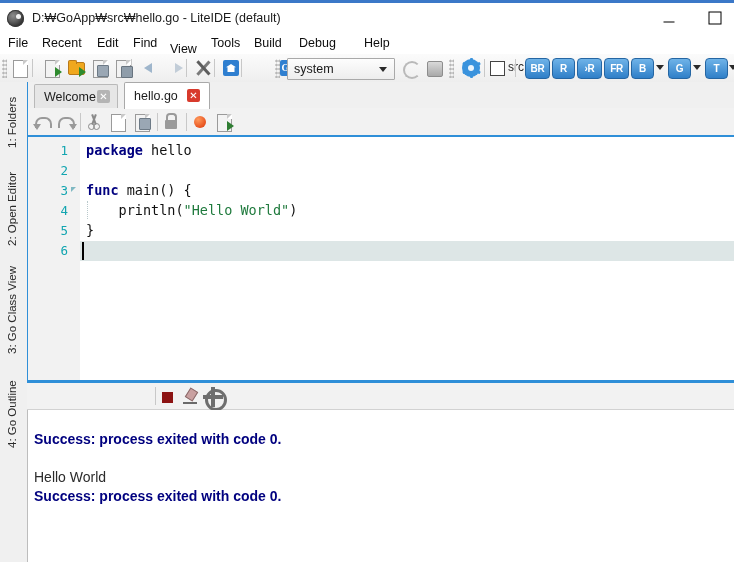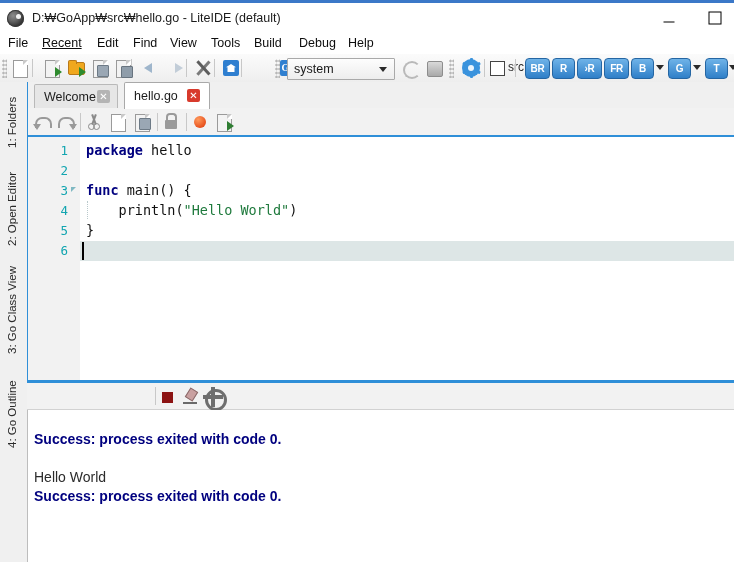--- a/index.html
+++ b/index.html
@@ -166,28 +166,28 @@
   </div>
   <div class="wctl wctl-min" style="left:646px;">
     <div class="glyph"></div>
   </div>
   <div class="wctl wctl-max" style="left:692px;">
     <div class="glyph"></div>
   </div>
 
   <div class="menubar" id="menubar">
       <div class="menu-item" style="left: 2px;">File</div>
-      <div class="menu-item" style="left: 36px; text-decoration: underline;">Recent</div>
+      <div class="menu-item" style="left: 36px;">Recent</div>
       <div class="menu-item" style="left: 91px;">Edit</div>
       <div class="menu-item" style="left: 127px;">Find</div>
-      <div class="menu-item" style="left: 164px;">View</div>
+      <div class="menu-item" style="left: 164px; margin-top: 6px;">View</div>
       <div class="menu-item" style="left: 205px;">Tools</div>
       <div class="menu-item" style="left: 248px;">Build</div>
       <div class="menu-item" style="left: 293px;">Debug</div>
-      <div class="menu-item" style="left: 342px;">Help</div>
+      <div class="menu-item" style="left: 358px;">Help</div>
     </div>
 
   <div class="toolbar">
     <div class="grip" style="left:2px;"></div>
     <div class="tsep" style="left:32px;"></div>
     <div class="tsep" style="left:131px;"></div>
     <div class="tsep" style="left:186px;"></div>
     <div class="tsep" style="left:214px;"></div>
     <div class="tsep" style="left:241px;"></div>
 

